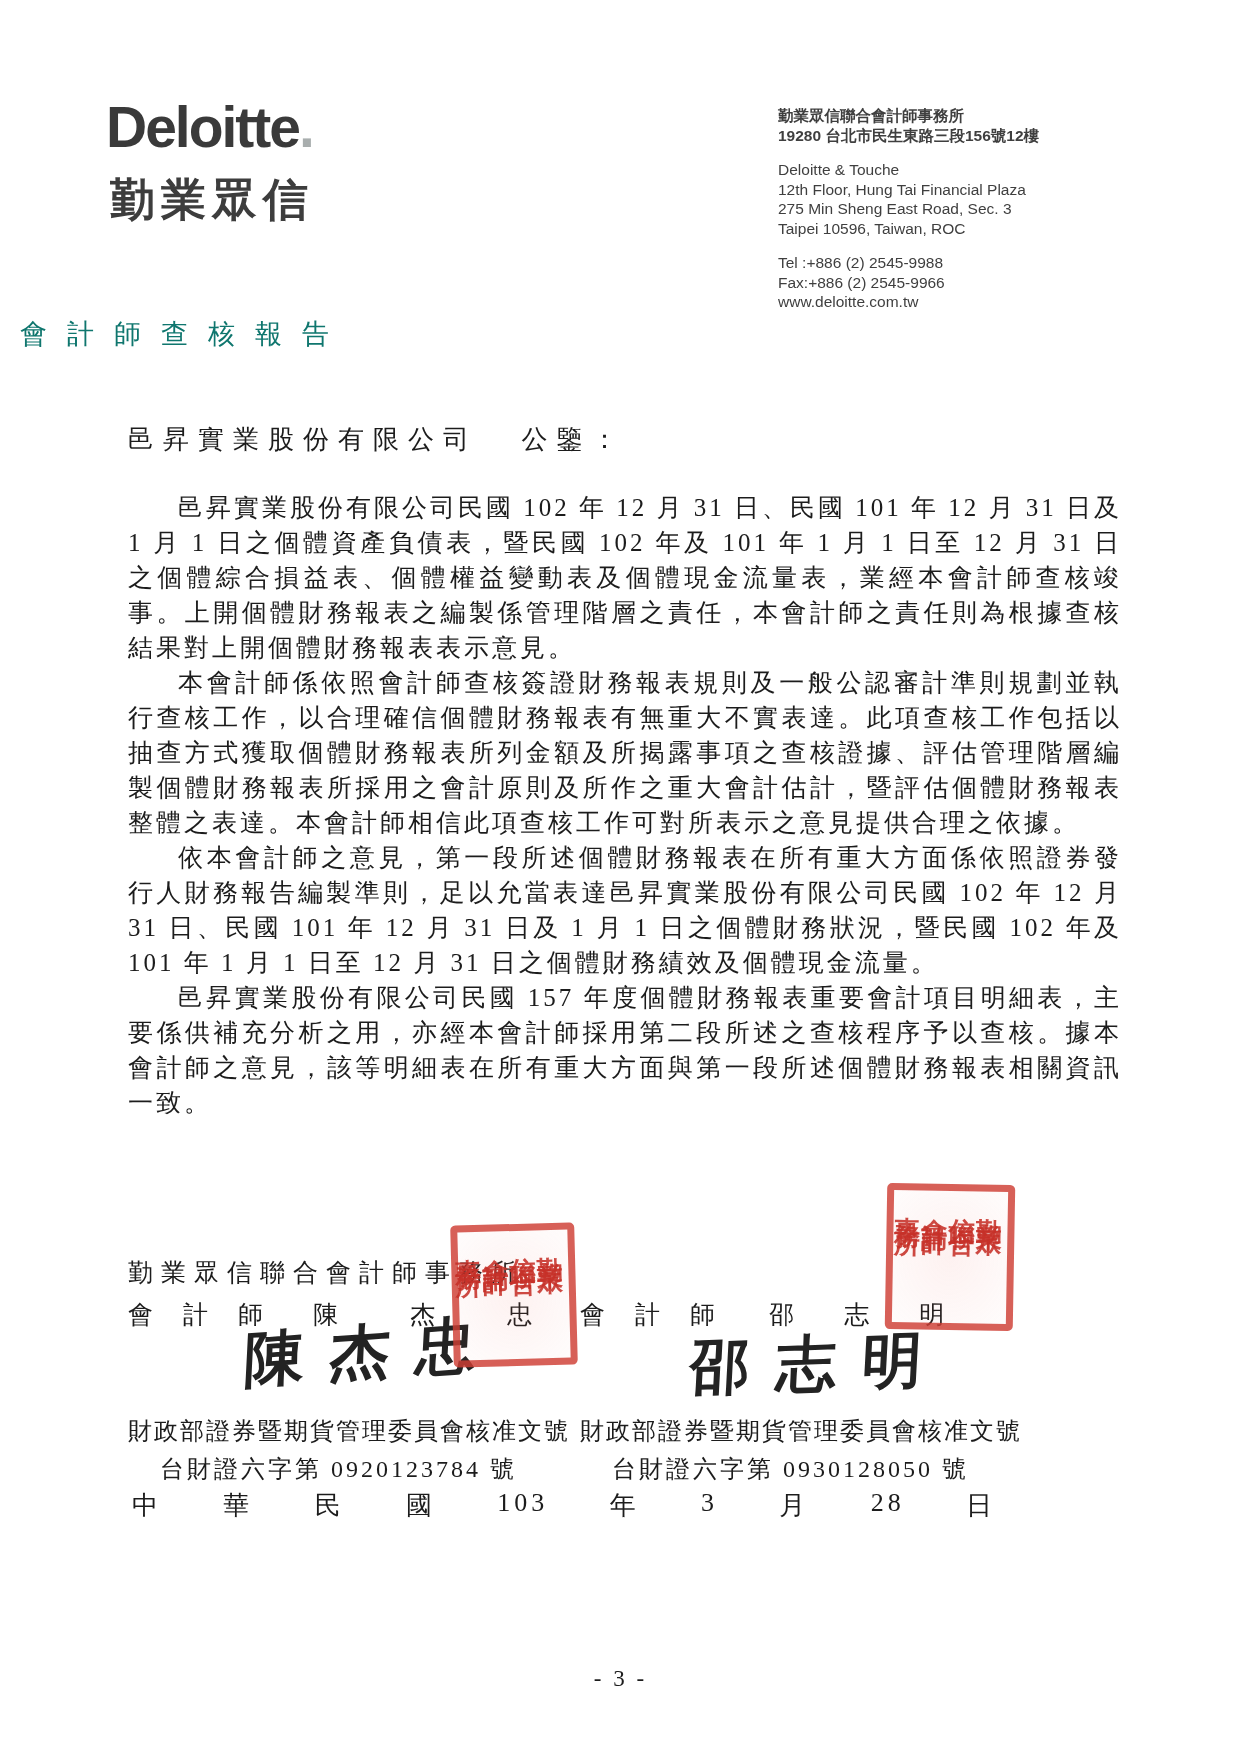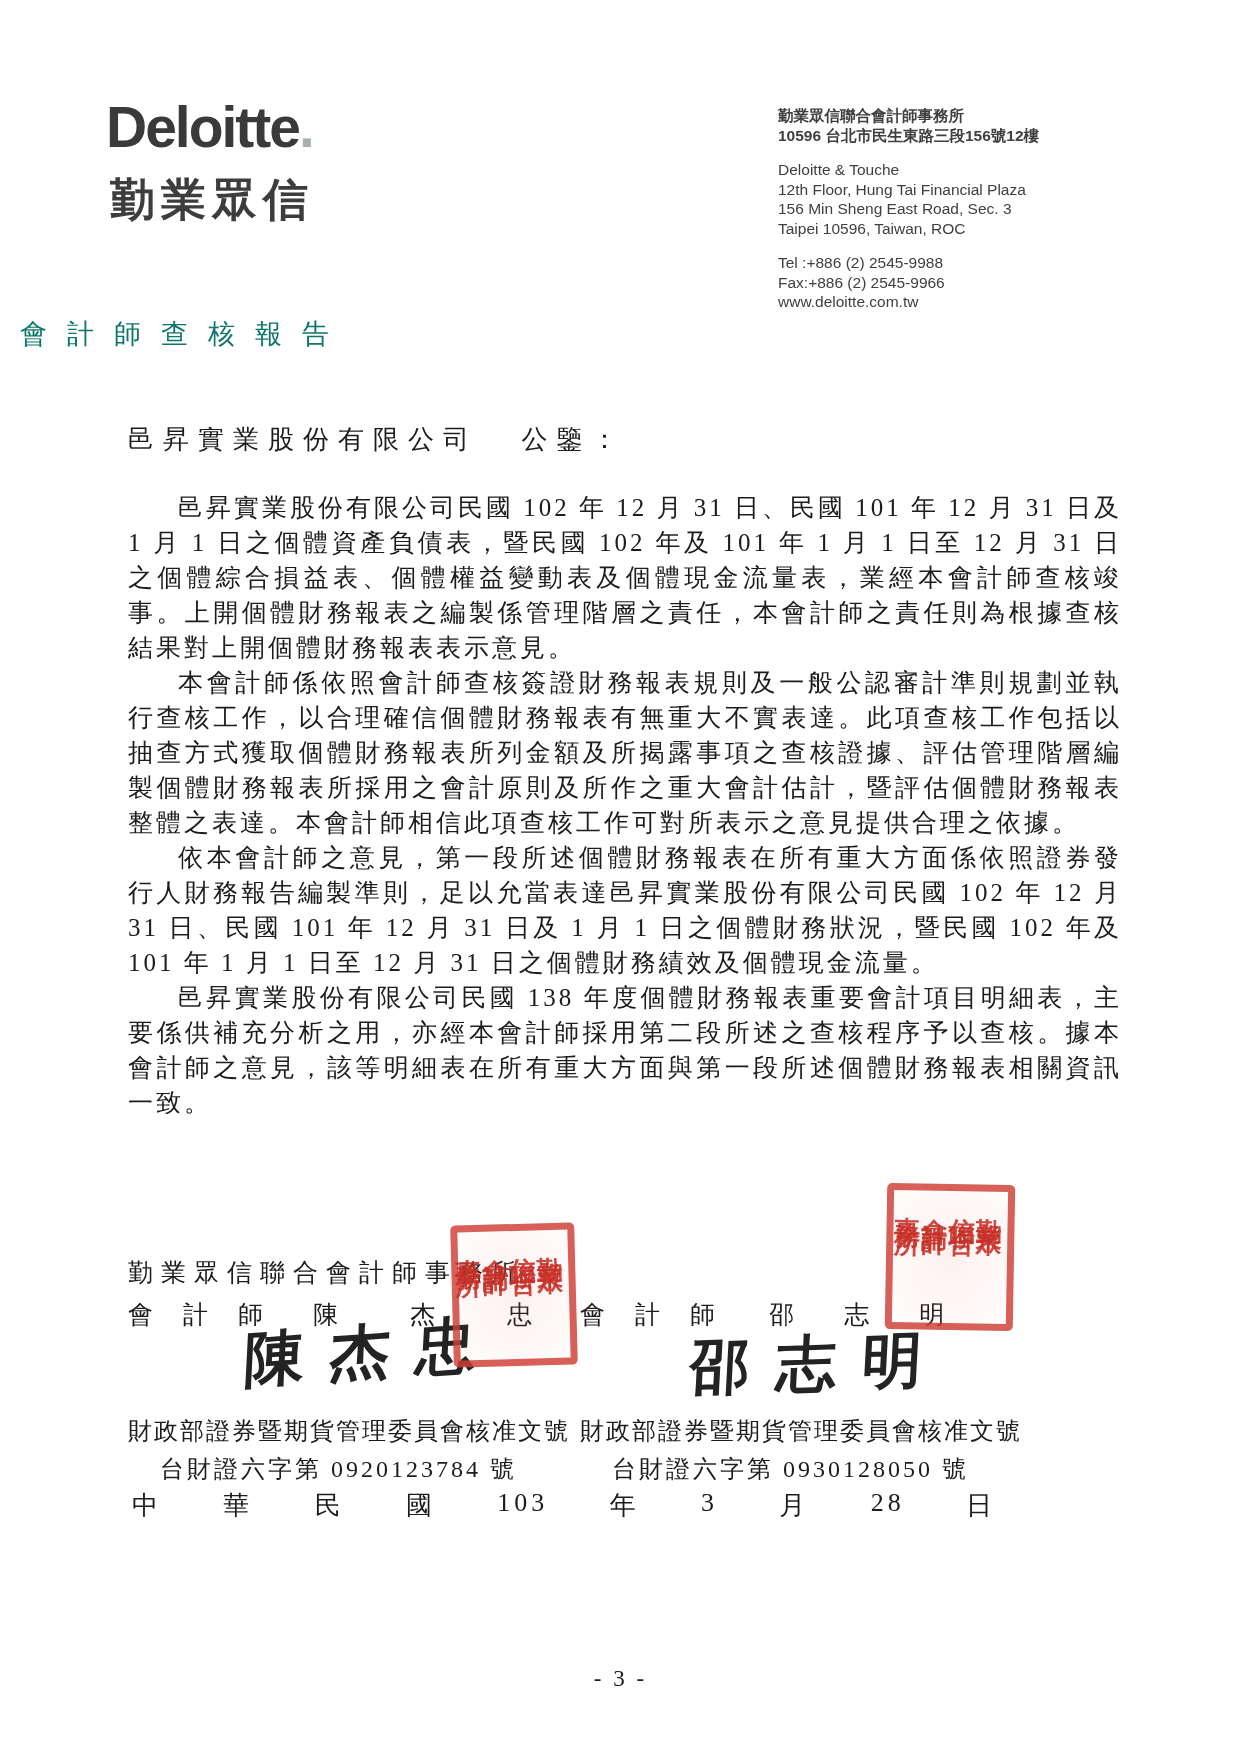--- a/index.html
+++ b/index.html
@@ -69,43 +69,43 @@
 </head>
 <body>
 
 <div class="page">
 
   <div class="logo-en"><span>Deloitte</span><span class="logo-dot">.</span></div>
   <div class="logo-zh">勤業眾信</div>
 
   <div class="contact">
     <div class="zh">勤業眾信聯合會計師事務所</div>
-    <div class="zh">10596 台北市民生東路三段156號12樓</div>
+    <div class="zh">19280 台北市民生東路三段156號12樓</div>
     <div class="gap"></div>
     <div>Deloitte &amp; Touche</div>
     <div>12th Floor, Hung Tai Financial Plaza</div>
-    <div>156 Min Sheng East Road, Sec. 3</div>
+    <div>275 Min Sheng East Road, Sec. 3</div>
     <div>Taipei 10596, Taiwan, ROC</div>
     <div class="gap"></div>
     <div>Tel :+886 (2) 2545-9988</div>
     <div>Fax:+886 (2) 2545-9966</div>
     <div>www.deloitte.com.tw</div>
   </div>
 
   <div class="title">會計師查核報告</div>
   <div class="addressee">
     <span>邑昇實業股份有限公司</span>
     <span class="suffix">公鑒：</span>
   </div>
 
   <div class="body-text">
     <p>邑昇實業股份有限公司民國 102 年 12 月 31 日、民國 101 年 12 月 31 日及 1 月 1 日之個體資產負債表，暨民國 102 年及 101 年 1 月 1 日至 12 月 31 日之個體綜合損益表、個體權益變動表及個體現金流量表，業經本會計師查核竣事。上開個體財務報表之編製係管理階層之責任，本會計師之責任則為根據查核結果對上開個體財務報表表示意見。</p>
     <p>本會計師係依照會計師查核簽證財務報表規則及一般公認審計準則規劃並執行查核工作，以合理確信個體財務報表有無重大不實表達。此項查核工作包括以抽查方式獲取個體財務報表所列金額及所揭露事項之查核證據、評估管理階層編製個體財務報表所採用之會計原則及所作之重大會計估計，暨評估個體財務報表整體之表達。本會計師相信此項查核工作可對所表示之意見提供合理之依據。</p>
     <p>依本會計師之意見，第一段所述個體財務報表在所有重大方面係依照證券發行人財務報告編製準則，足以允當表達邑昇實業股份有限公司民國 102 年 12 月 31 日、民國 101 年 12 月 31 日及 1 月 1 日之個體財務狀況，暨民國 102 年及 101 年 1 月 1 日至 12 月 31 日之個體財務績效及個體現金流量。</p>
-    <p>邑昇實業股份有限公司民國 138 年度個體財務報表重要會計項目明細表，主要係供補充分析之用，亦經本會計師採用第二段所述之查核程序予以查核。據本會計師之意見，該等明細表在所有重大方面與第一段所述個體財務報表相關資訊一致。</p>
+    <p>邑昇實業股份有限公司民國 157 年度個體財務報表重要會計項目明細表，主要係供補充分析之用，亦經本會計師採用第二段所述之查核程序予以查核。據本會計師之意見，該等明細表在所有重大方面與第一段所述個體財務報表相關資訊一致。</p>
   </div>
 
   <div class="sig-firm">勤業眾信聯合會計師事務所</div>
 
   <div class="sig-line left">
     <span class="sig-role">會計師</span>
     <span class="sig-printed">陳杰忠</span>
   </div>
   <div class="handwriting hw-left">陳杰忠</div>
   <div class="seal seal-left">

